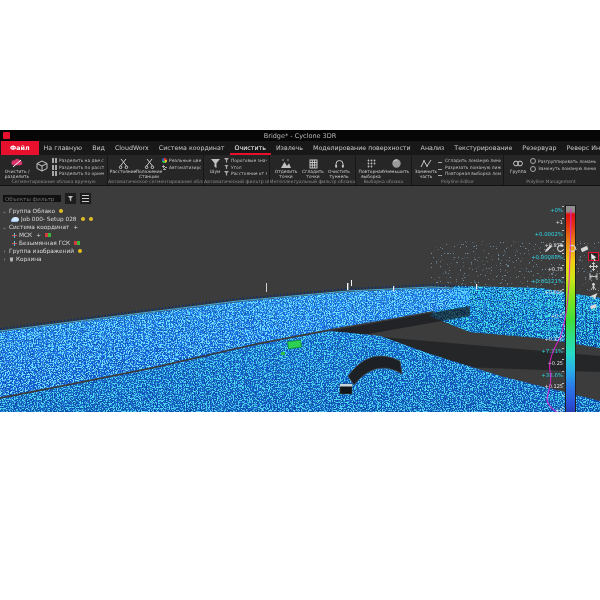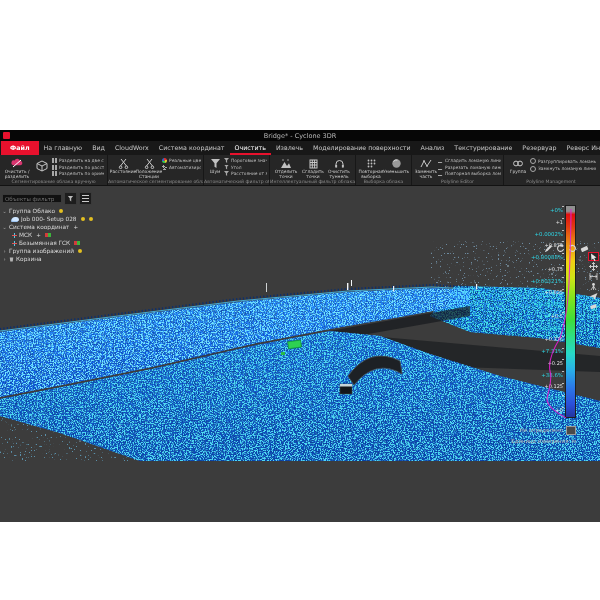--- a/index.html
+++ b/index.html
@@ -1,17 +1,17 @@
 <!DOCTYPE html>
 <html><head>
 <meta charset="utf-8">
 <style>
   html,body{margin:0;padding:0;background:#ffffff;width:600px;height:600px;overflow:hidden;
     font-family:"DejaVu Sans","Liberation Sans",sans-serif;}
-  .app{position:absolute;top:130px;left:0;width:600px;height:392px;background:#3c3c3c;overflow:hidden;}
+  .app{position:absolute;top:130px;left:0;width:600px;height:282px;background:#3c3c3c;overflow:hidden;}
 
   
   .titlebar{position:relative;height:11px;background:#060606;}
   .logo{position:absolute;left:3px;top:2px;width:7px;height:7px;background:#e8112d;border-radius:1px;}
   .wtitle{position:absolute;left:0;right:0;top:2px;text-align:center;font-size:6.5px;color:#b8b8b8;}
 
   
   .menubar{height:14px;background:#181818;display:flex;align-items:stretch;padding-left:1px;white-space:nowrap;}
   .mtab{font-size:6.3px;color:#c9c9c9;padding:0 5px;line-height:14px;cursor:default;}
   .mtab.file{background:#e8112d;color:#fff;font-weight:bold;padding:0 9px;}

